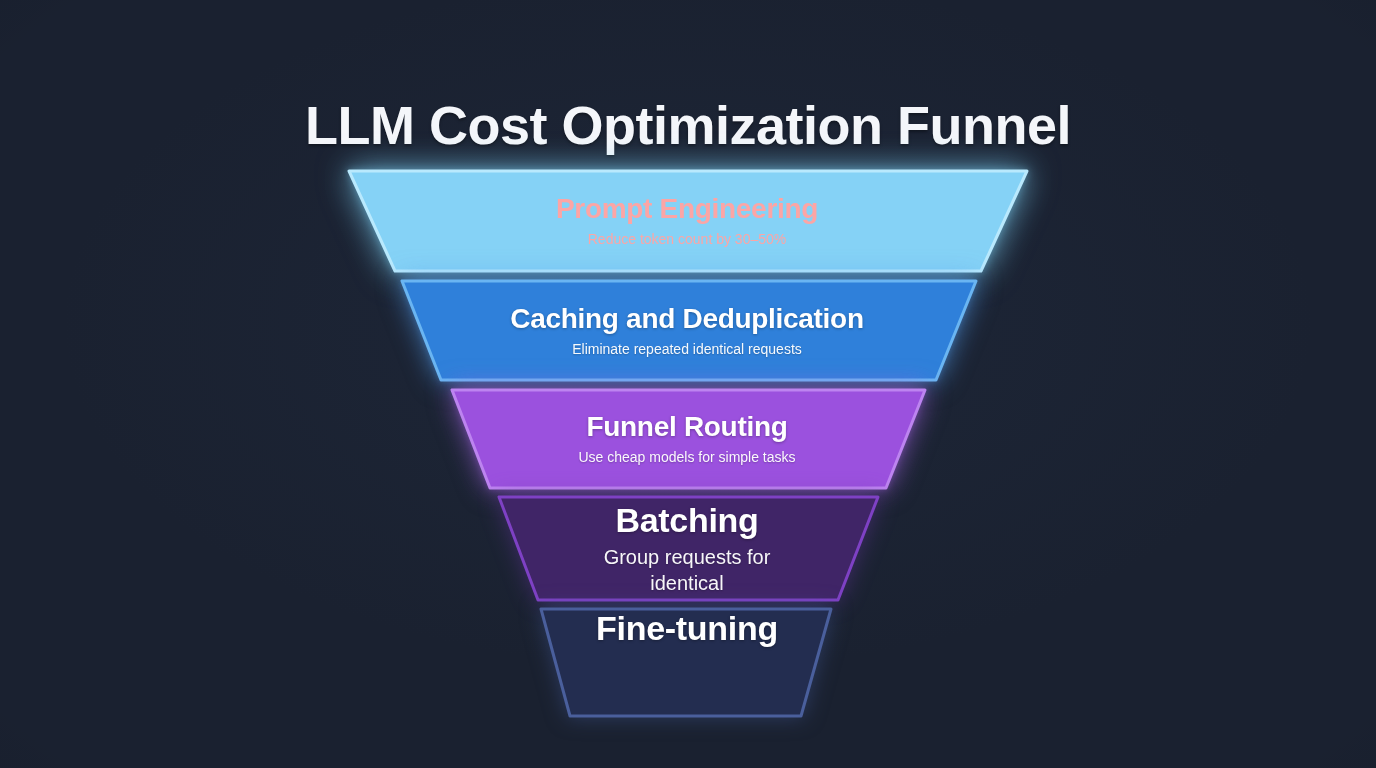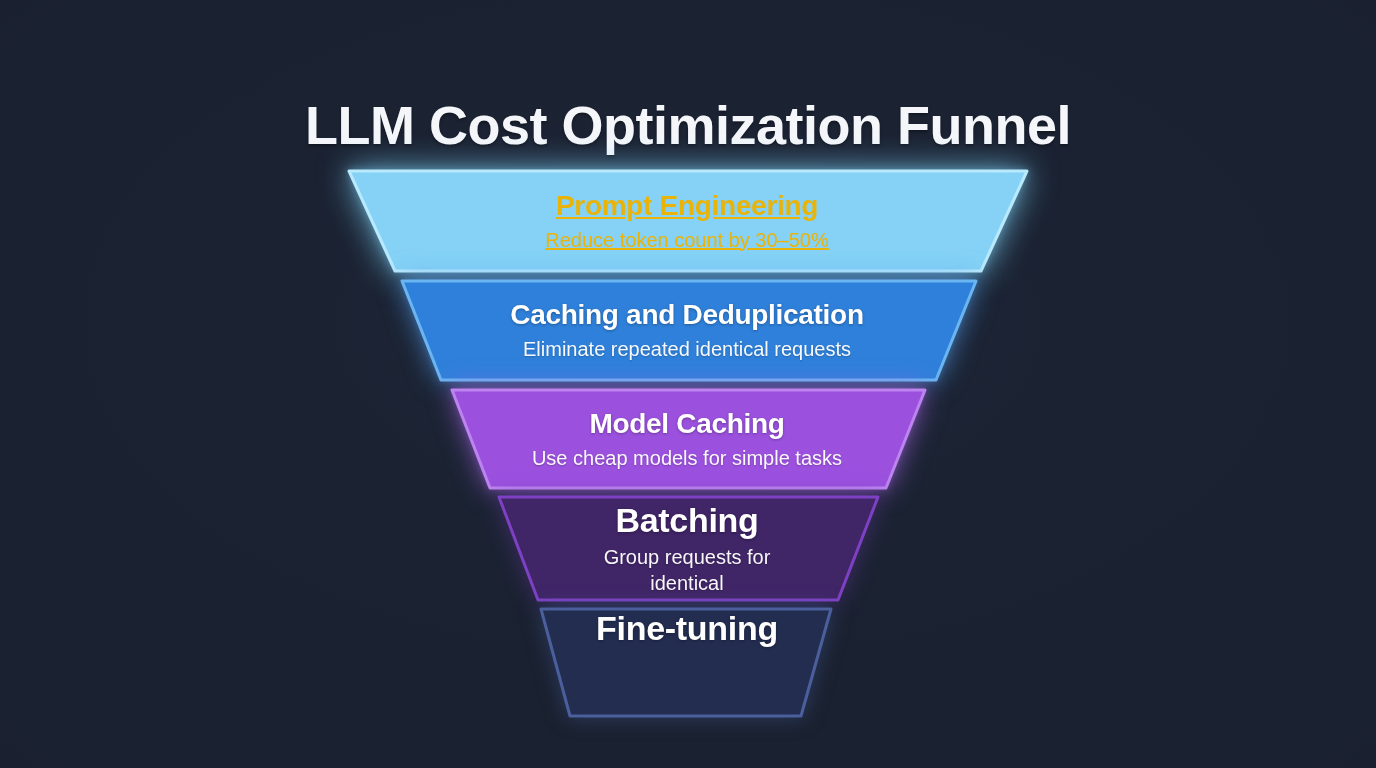--- a/index.html
+++ b/index.html
@@ -57,21 +57,21 @@
     text-align: center;
   }
   .seg-heading {
     font-weight: bold;
     letter-spacing: -0.3px;
   }
   .seg-sub {
     margin-top: 6px;
   }
   .size-lg .seg-heading { font-size: 28px; }
-  .size-lg .seg-sub     { font-size: 20px; line-height: 1.25; }
+  .size-lg .seg-sub     { font-size: 14px; line-height: 1.25; }
   .size-sm .seg-heading { font-size: 34px; }
   .size-sm .seg-sub     { font-size: 20px; line-height: 1.27; margin-top: 5px; }
   .light-text .seg-heading { text-shadow: 0 1px 3px rgba(0,0,0,0.30); }
   .light-text .seg-sub     { text-shadow: 0 1px 2px rgba(0,0,0,0.25); opacity: 0.96; }
 
   
   .t1 { left: 387px; top: 171px; width: 600px; height: 100px; }
   .t2 { left: 417px; top: 281px; width: 540px; height:  99px; }
   .t3 { left: 467px; top: 390px; width: 440px; height:  98px; }
   .t4 { left: 567px; top: 497px; width: 240px; height: 103px; }
@@ -83,32 +83,32 @@
 <h1 class="title" style="color: rgb(244, 246, 250);">LLM Cost Optimization Funnel</h1>
 
 <svg class="funnel-svg" viewBox="0 0 1376 768" aria-hidden="true">
   <polygon class="glow-1" points="349,171 1027,171 981,271 395,271" fill="#85d2f6" stroke="#b9e9fd"></polygon>
   <polygon class="glow-2" points="402,281 976,281 936,380 441,380" fill="#2f80da" stroke="#6ab5f2"></polygon>
   <polygon class="glow-3" points="452,390 925,390 886,488 490,488" fill="#9b51de" stroke="#bd84f0"></polygon>
   <polygon class="glow-4" points="499,497 878,497 838,600 538,600" fill="#402567" stroke="#7e41c4"></polygon>
   <polygon class="glow-5" points="541,609 831,609 801,716 570,716" fill="#232d50" stroke="#4a5f9c"></polygon>
 </svg>
 
-<div class="seg-text t1 size-lg" style="color: #eab308; text-decoration: underline;">
+<div class="seg-text t1 size-lg" style="color: #fca5a5;">
   <div class="seg-heading">Prompt Engineering</div>
   <div class="seg-sub">Reduce token count by 30–50%</div>
 </div>
 
 <div class="seg-text t2 size-lg light-text" style="color: rgb(255, 255, 255);">
   <div class="seg-heading">Caching and Deduplication</div>
   <div class="seg-sub">Eliminate repeated identical requests</div>
 </div>
 
 <div class="seg-text t3 size-lg light-text" style="color: rgb(255, 255, 255);">
-  <div class="seg-heading">Model Caching</div>
+  <div class="seg-heading">Funnel Routing</div>
   <div class="seg-sub">Use cheap models for simple tasks</div>
 </div>
 
 <div class="seg-text t4 size-sm light-text" style="color: rgb(255, 255, 255);">
   <div class="seg-heading">Batching</div>
   <div class="seg-sub">Group requests for identical</div>
 </div>
 
 <div class="seg-text t5 size-sm light-text" style="color: rgb(255, 255, 255);">
   <div class="seg-heading">Fine-tuning</div>

